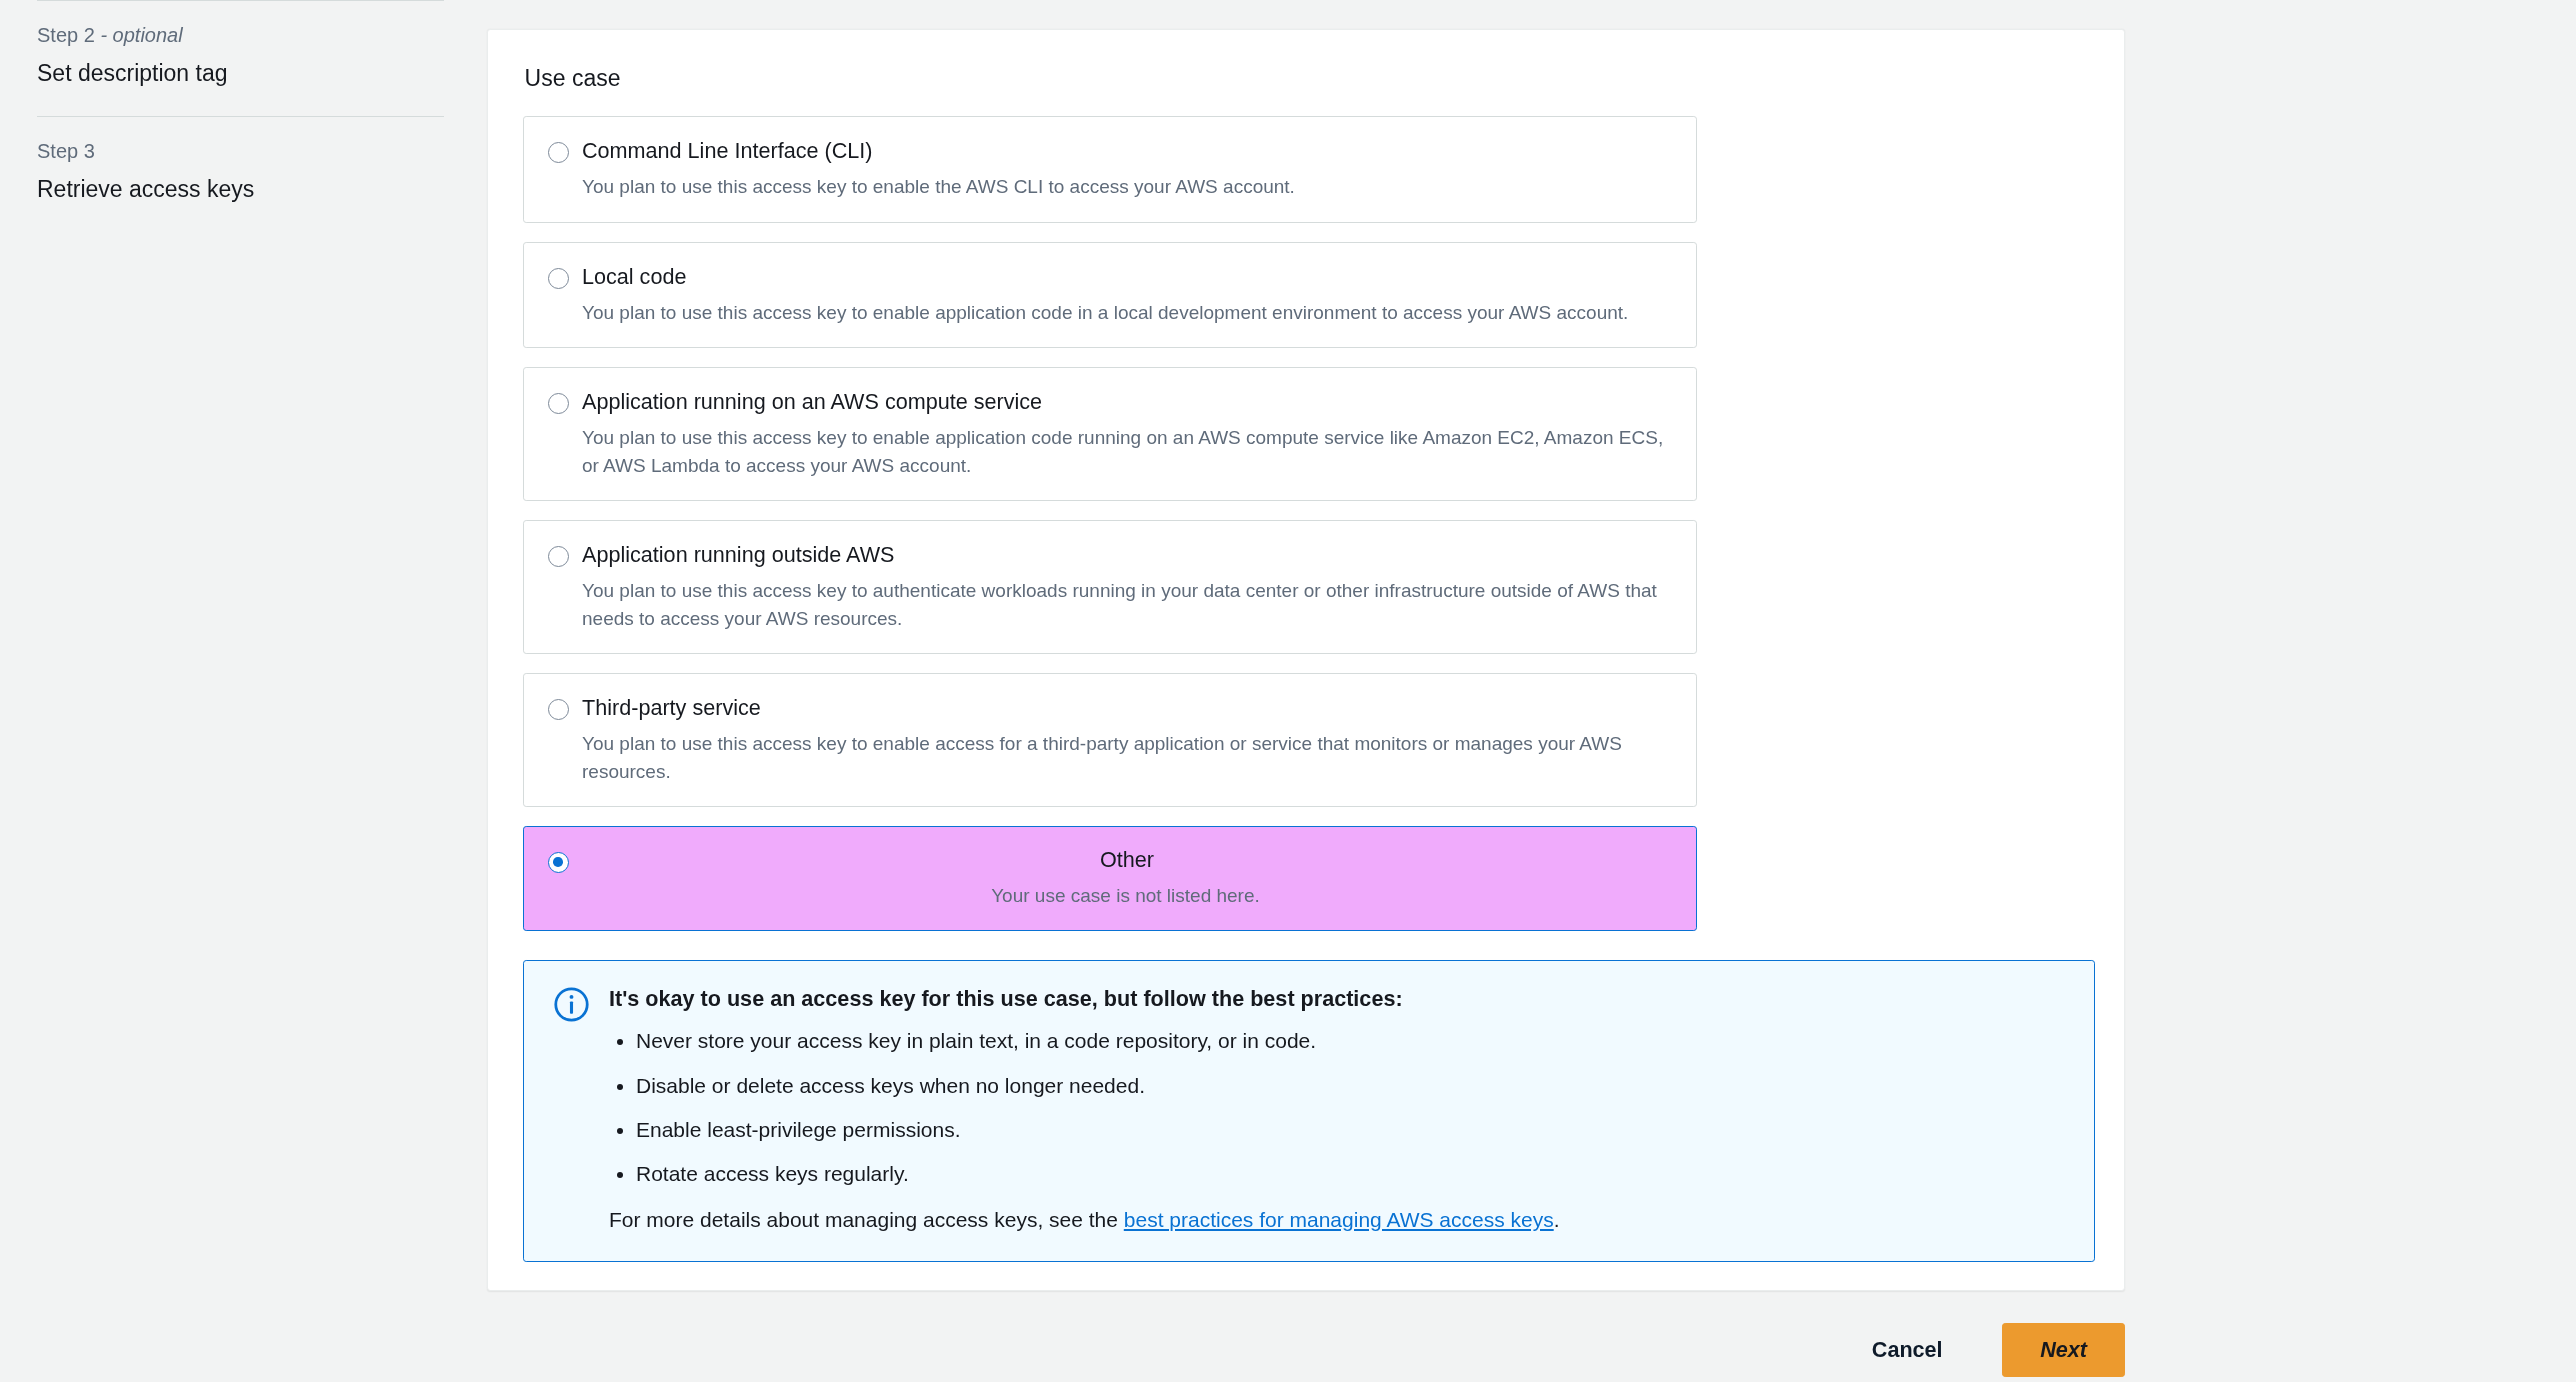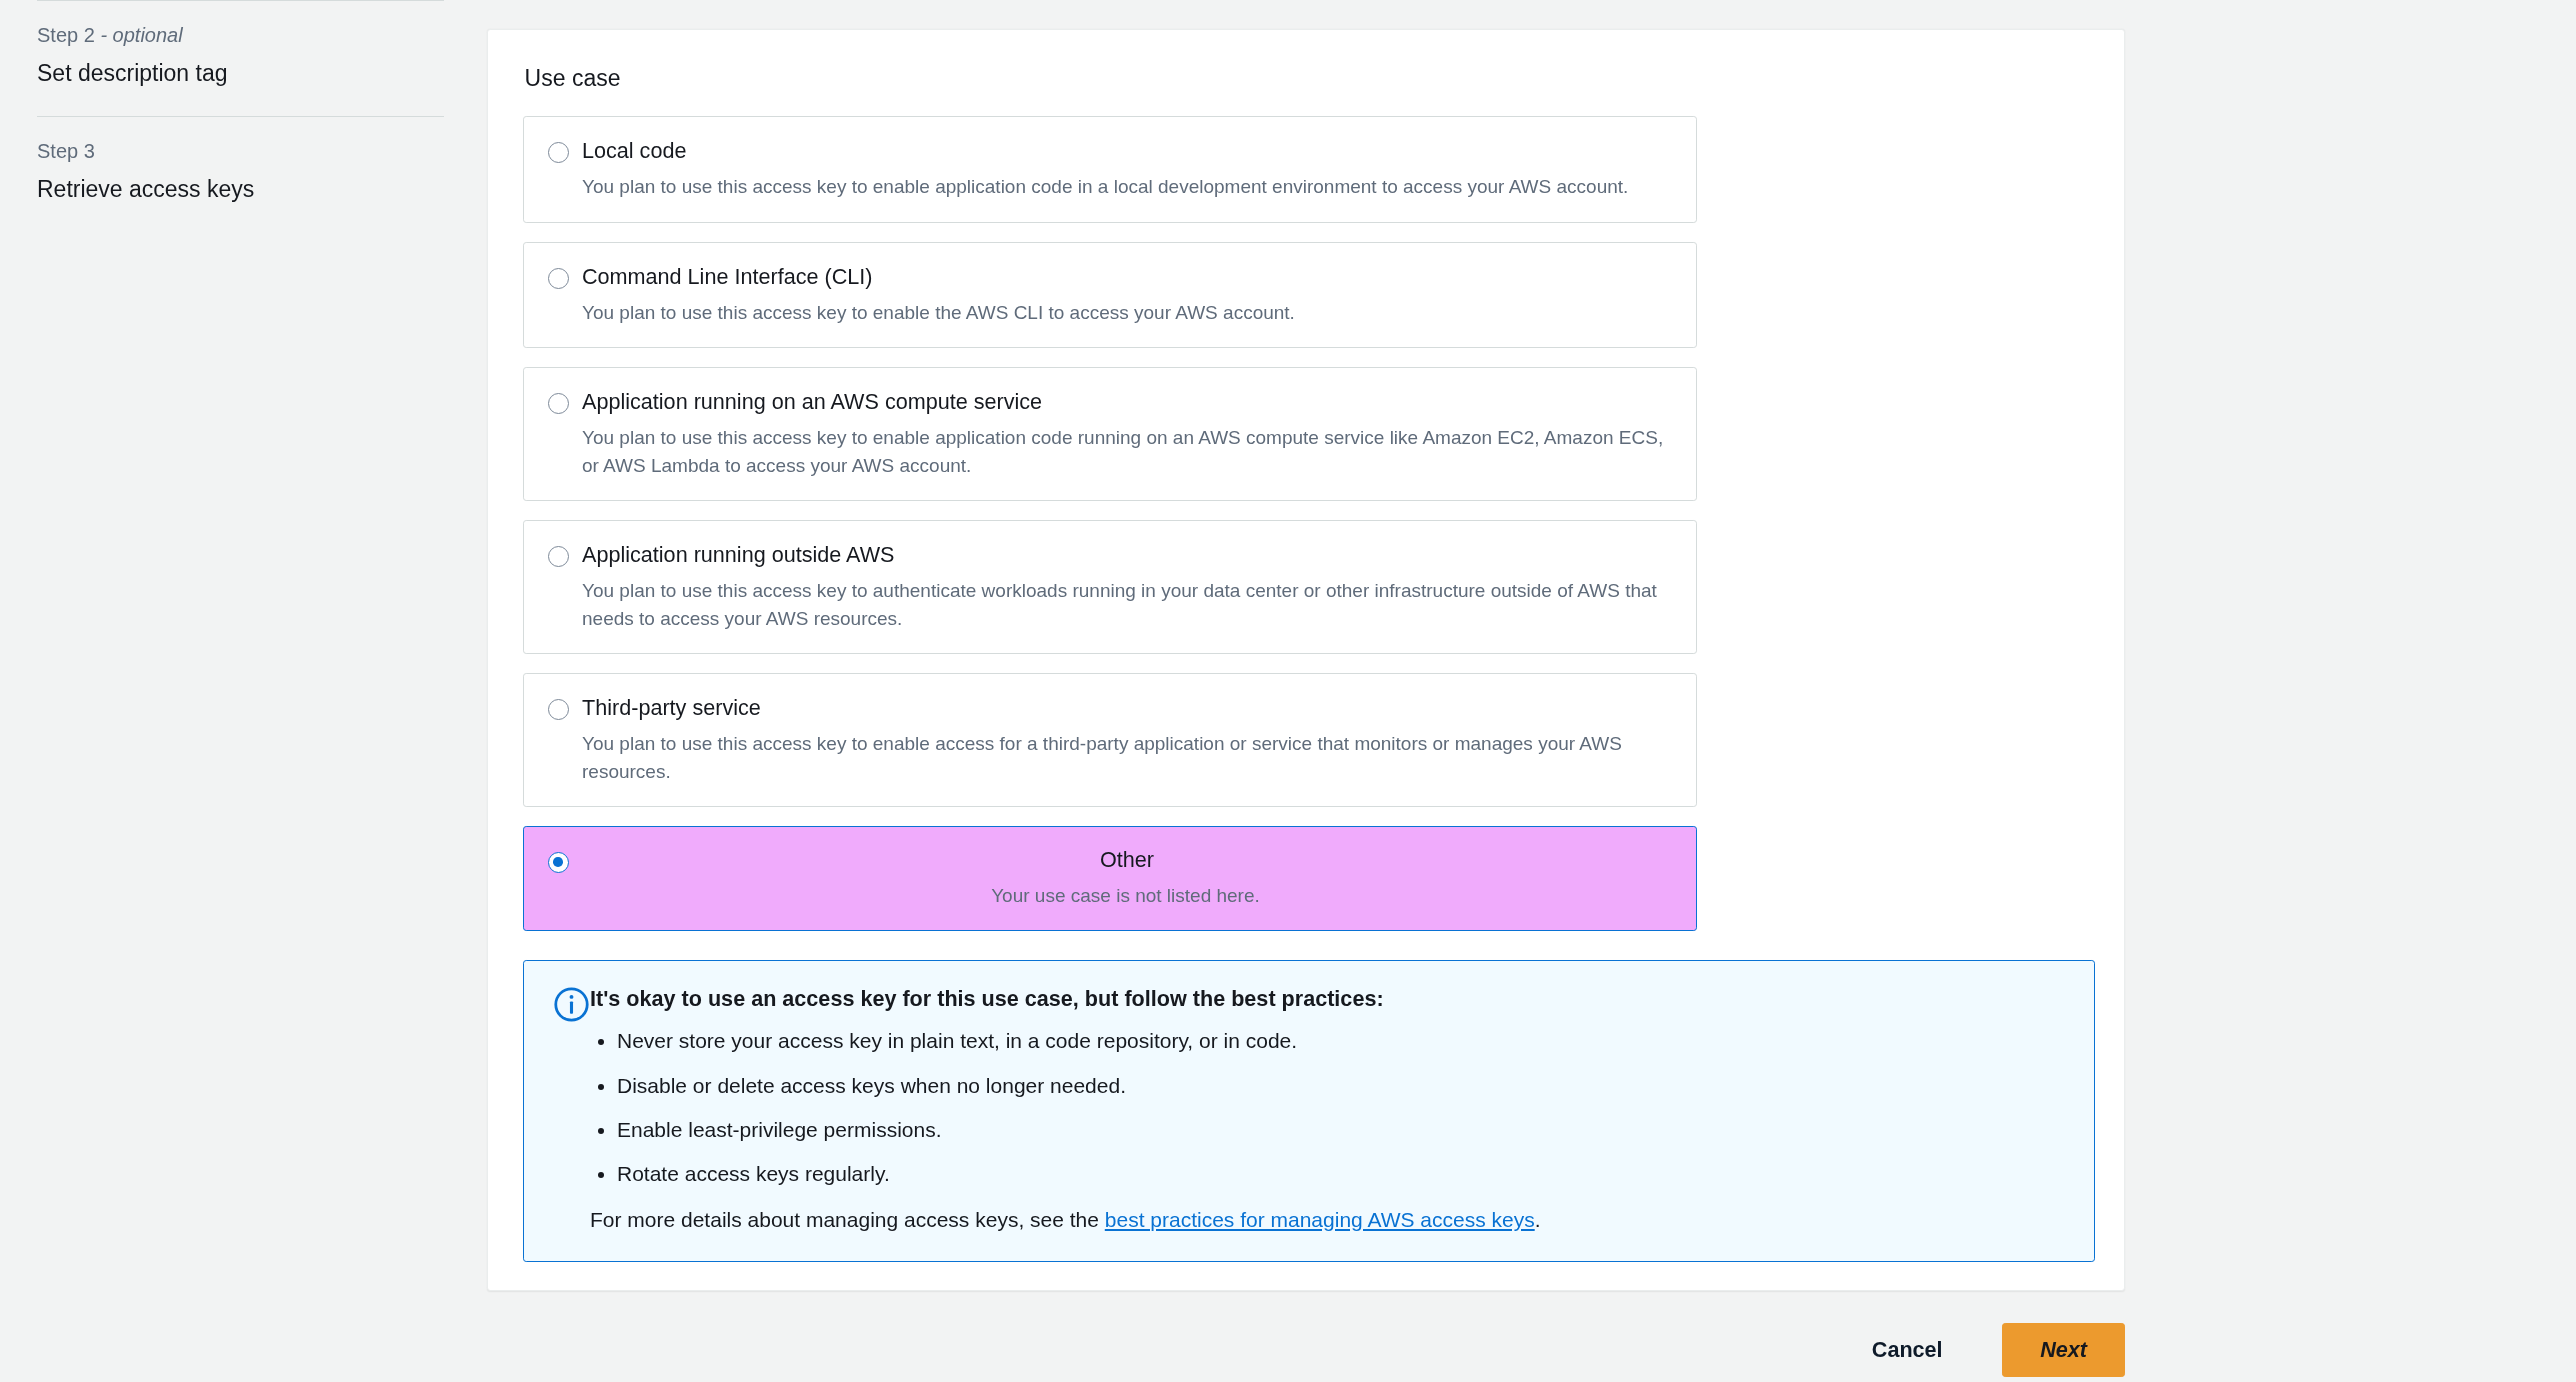--- a/index.html
+++ b/index.html
@@ -120,20 +120,21 @@
   
   .alert {
     margin-top: 29px;
     border: 0.8px solid #0972d3;
     border-radius: 3.2px;
     background: #f1faff;
     padding: 24px 29px 27px 29px;
     width: 1572px;
     position: relative;
     display: flex;
+    gap: 19px;
   }
   .info-icon {
     flex: 0 0 auto;
     width: 37px; height: 37px;
     margin-top: 1.6px;
   }
   .alert-body { flex: 1 1 auto; }
   .alert-heading {
     font-size: 21.6px;
     font-weight: bold;
@@ -223,28 +224,28 @@
       <div class="step-title">Retrieve access keys</div>
     </div>
   </div>
 
   <div class="card">
     <div class="card-inner">
       <h2 class="section-title">Use case</h2>
 
       <div class="option">
         <span class="radio"></span>
+        <div class="opt-title">Command Line Interface (CLI)</div>
+        <div class="opt-desc">You plan to use this access key to enable the AWS CLI to access your AWS account.</div>
+      </div>
+
+      <div class="option">
+        <span class="radio"></span>
         <div class="opt-title">Local code</div>
         <div class="opt-desc">You plan to use this access key to enable application code in a local development environment to access your AWS account.</div>
-      </div>
-
-      <div class="option">
-        <span class="radio"></span>
-        <div class="opt-title">Command Line Interface (CLI)</div>
-        <div class="opt-desc">You plan to use this access key to enable the AWS CLI to access your AWS account.</div>
       </div>
 
       <div class="option">
         <span class="radio"></span>
         <div class="opt-title">Application running on an AWS compute service</div>
         <div class="opt-desc">You plan to use this access key to enable application code running on an AWS compute service like Amazon EC2, Amazon ECS, or AWS Lambda to access your AWS account.</div>
       </div>
 
       <div class="option">
         <span class="radio"></span>

